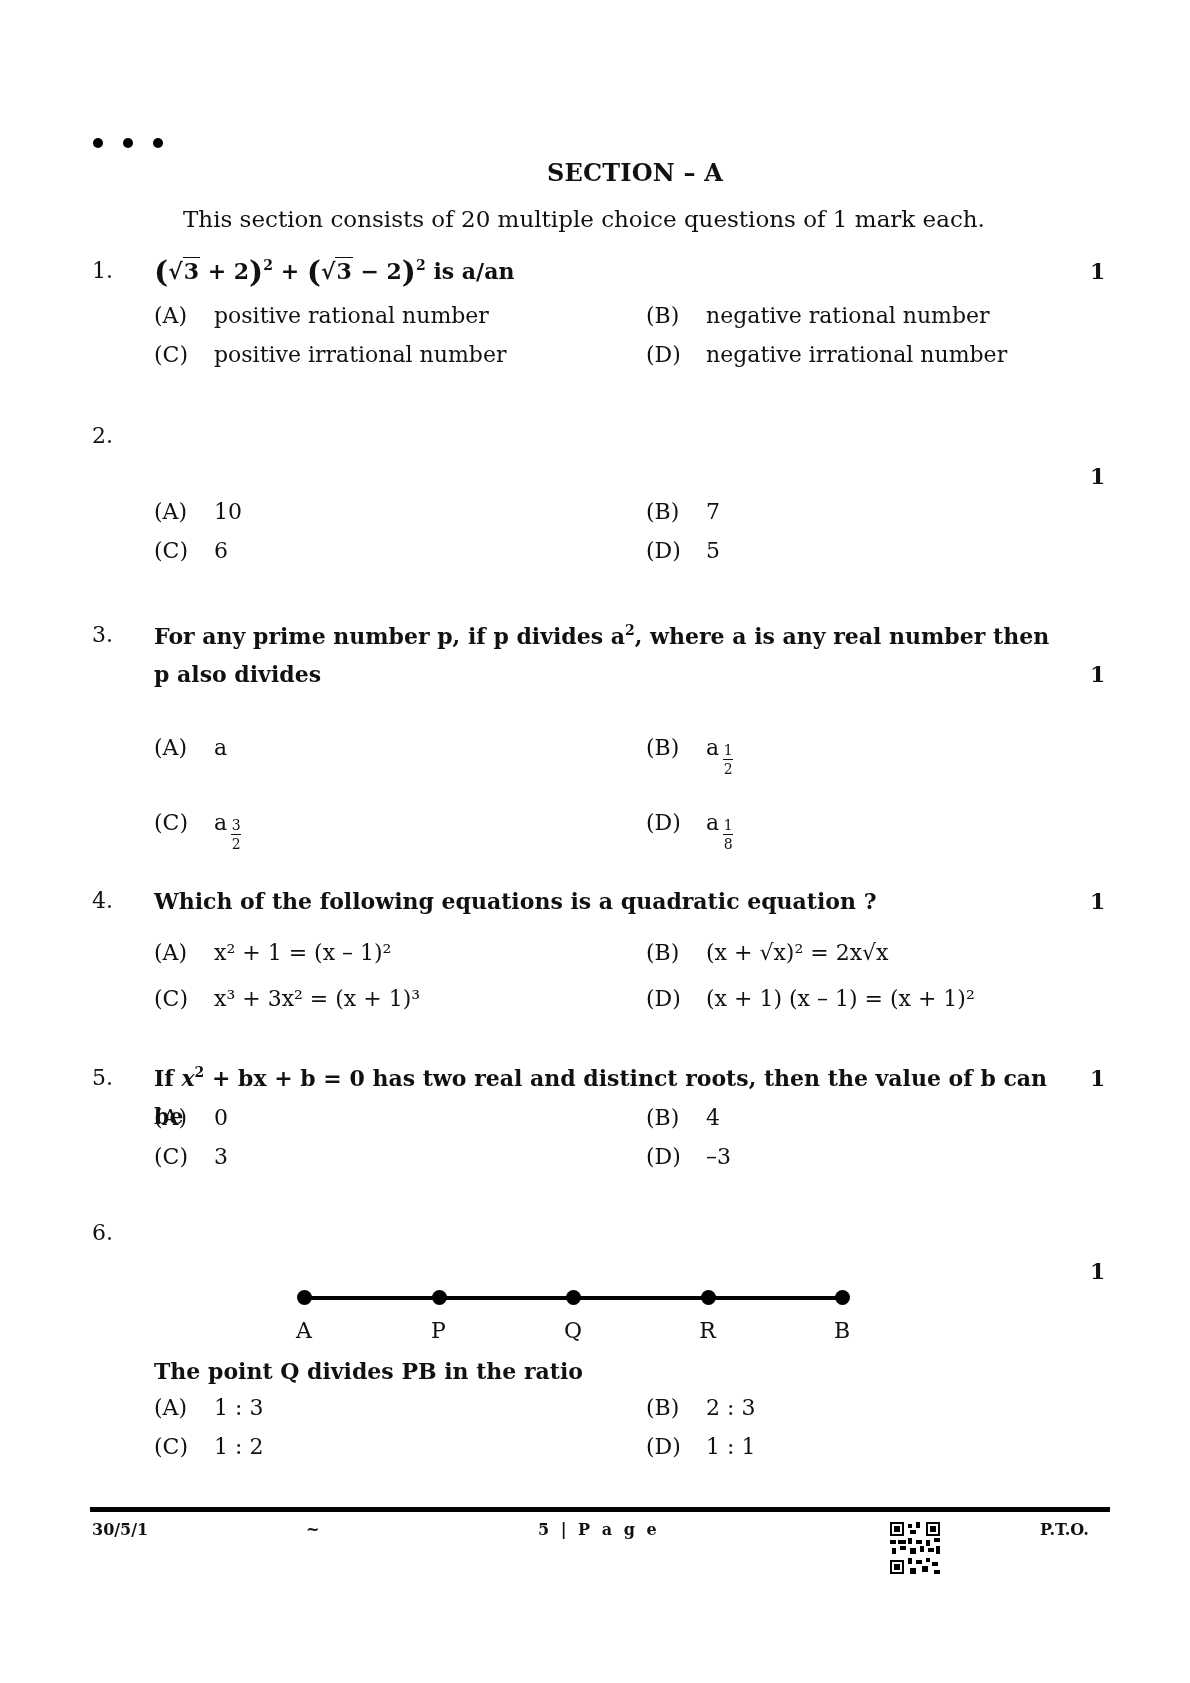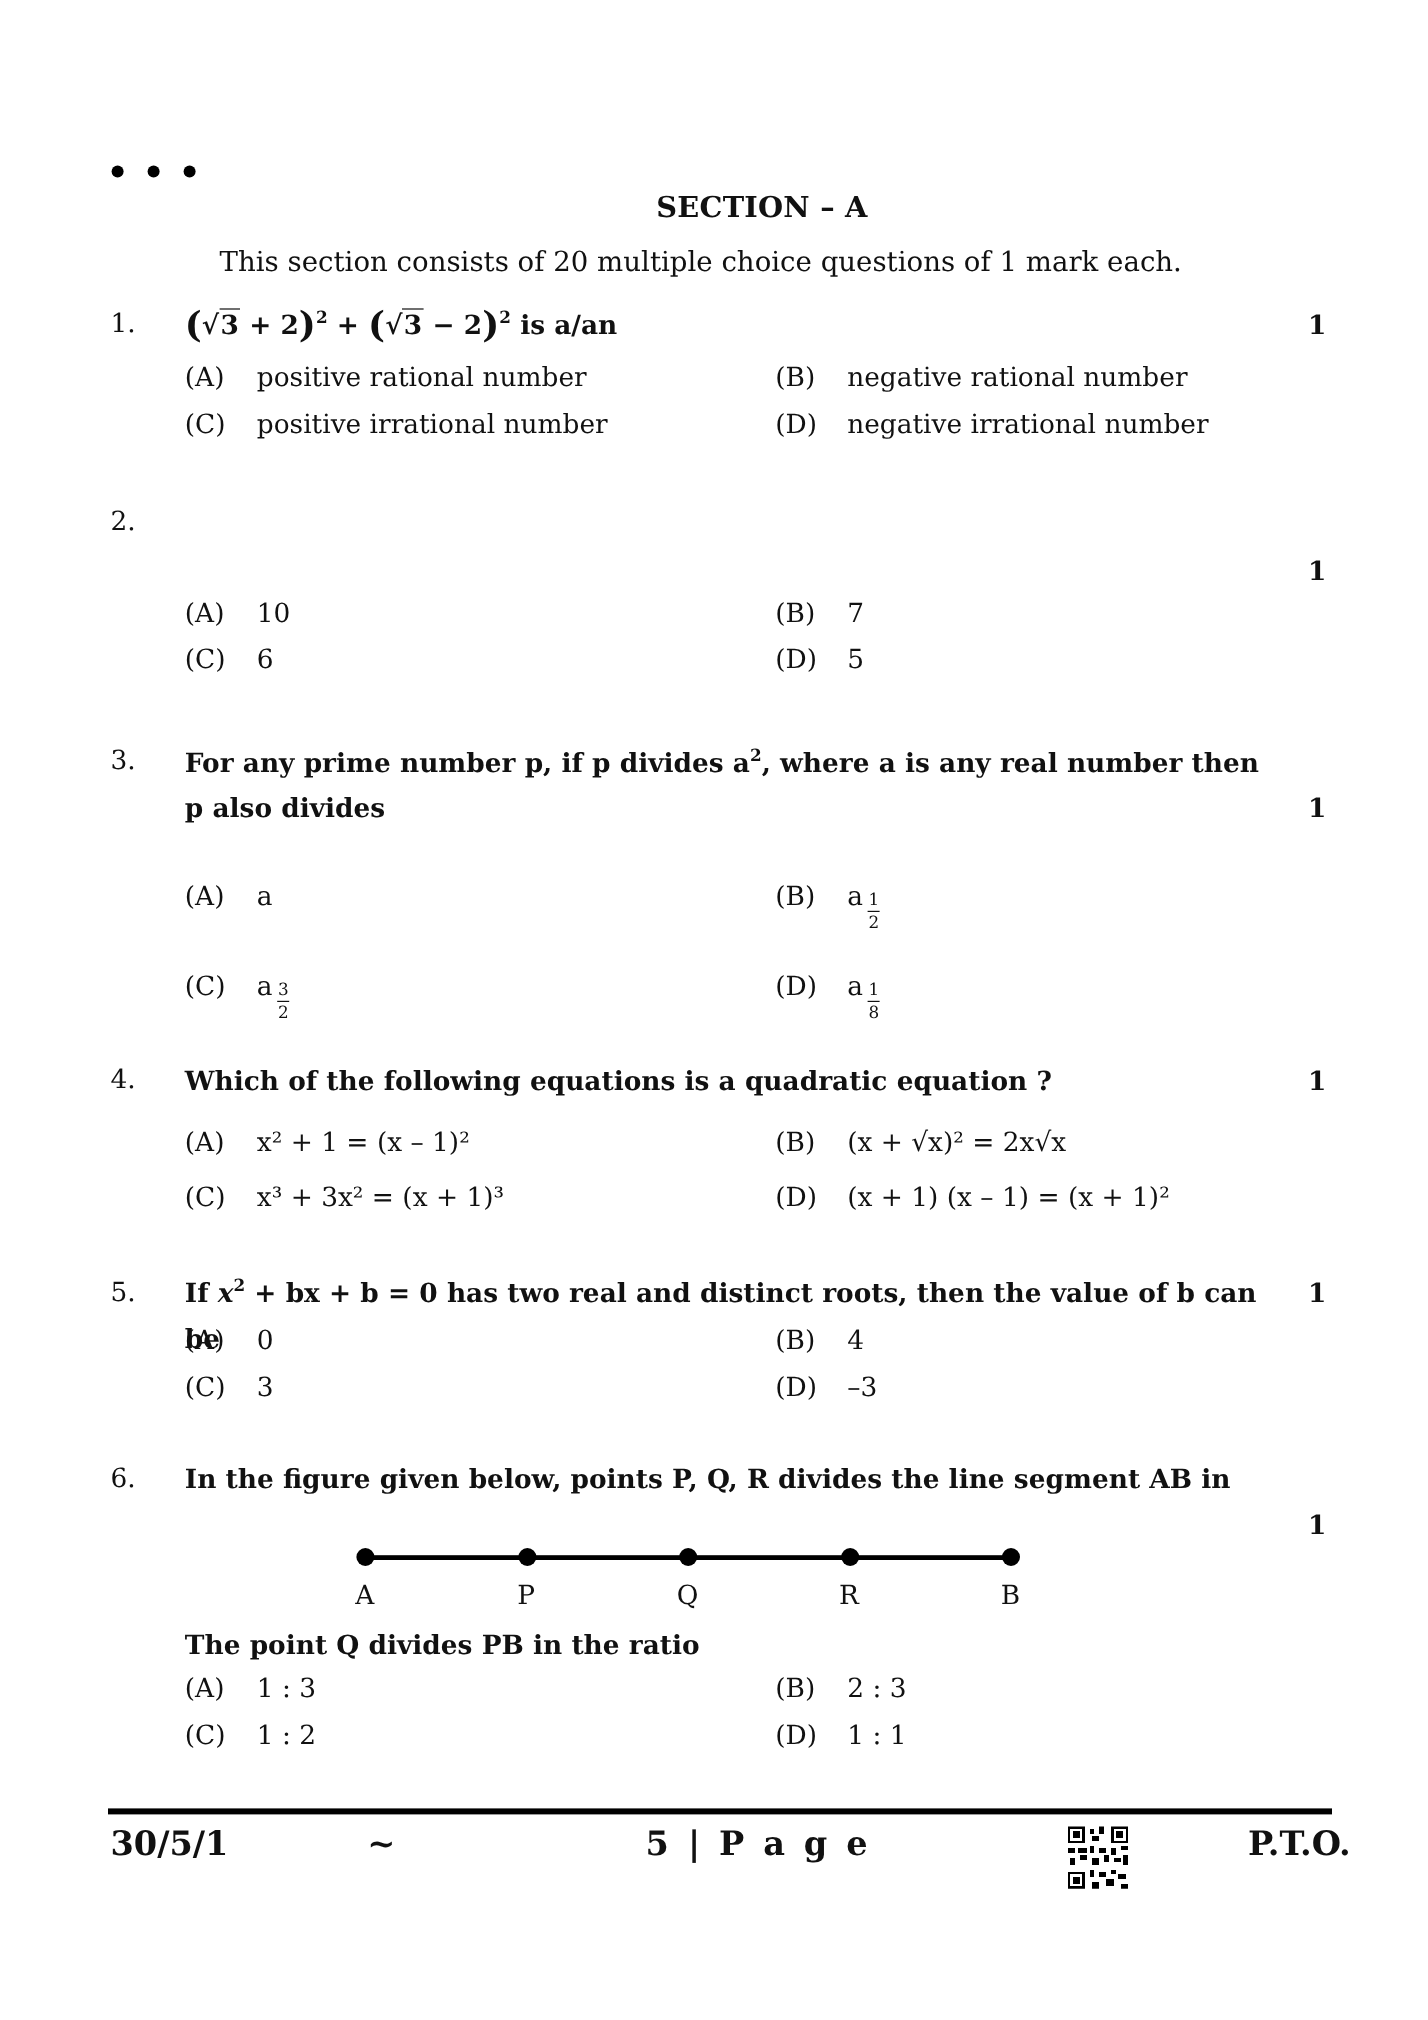--- a/index.html
+++ b/index.html
@@ -34,21 +34,21 @@
     }
     .frac .bar { width: 10px; border-top: 1px solid #111; margin: 1px 0; }
     .sqrt { display: inline-block; }
     .sqrt .rad { border-top: 1.5px solid #111; padding: 0 1px; }
     .bigparen { font-size: 30px; line-height: 0; position: relative; top: 3px; }
     .figure { left: 300px; top: 1288px; width: 546px; height: 60px; }
     .fig-line { position: absolute; left: 4px; right: 4px; top: 8px; height: 4px; background: #000; }
     .fig-pt { position: absolute; top: 2px; width: 15px; height: 15px; margin-left: -7px; border-radius: 50%; background: #000; }
     .fig-lbl { position: absolute; top: 30px; width: 30px; margin-left: -15px; text-align: center; font-size: 22px; }
     .footer-rule { left: 90px; width: 1020px; top: 1507px; height: 5px; background: #000; }
-    .footer { top: 1520px; font-weight: bold; font-size: 28px; }
+    .footer { top: 1520px; font-weight: bold; font-size: 16px; }
     .f-code { left: 92px; }
     .f-tilde { left: 306px; }
     .f-page { left: 538px; letter-spacing: 3px; }
     .f-pto { left: 1040px; }
     .qr { left: 890px; top: 1522px; width: 50px; height: 52px; }
   </style>
 </head>
 <body>
 
 <div class="abs dots">
@@ -177,21 +177,20 @@
     <span class="lbl">(C)</span>
     <span>3</span>
   </div>
 <div class="abs opt optD" style="top:1144px">
     <span class="lbl">(D)</span>
     <span>–3</span>
   </div>
 
 <div class="abs qnum" style="top:1220px">6.</div>
 <div class="abs stem" style="top:1214px">
-  <div>In the figure given below, points P, Q, R divides the line segment AB in</div>
 </div>
 <div class="abs marks" style="top:1258px">1</div>
 
 <div class="abs figure">
   <div class="fig-line"></div>
   <div class="fig-pt" style="left:4px"></div>
   <div class="fig-pt" style="left:138.5px"></div>
   <div class="fig-pt" style="left:273px"></div>
   <div class="fig-pt" style="left:407.5px"></div>
   <div class="fig-pt" style="left:542px"></div>

